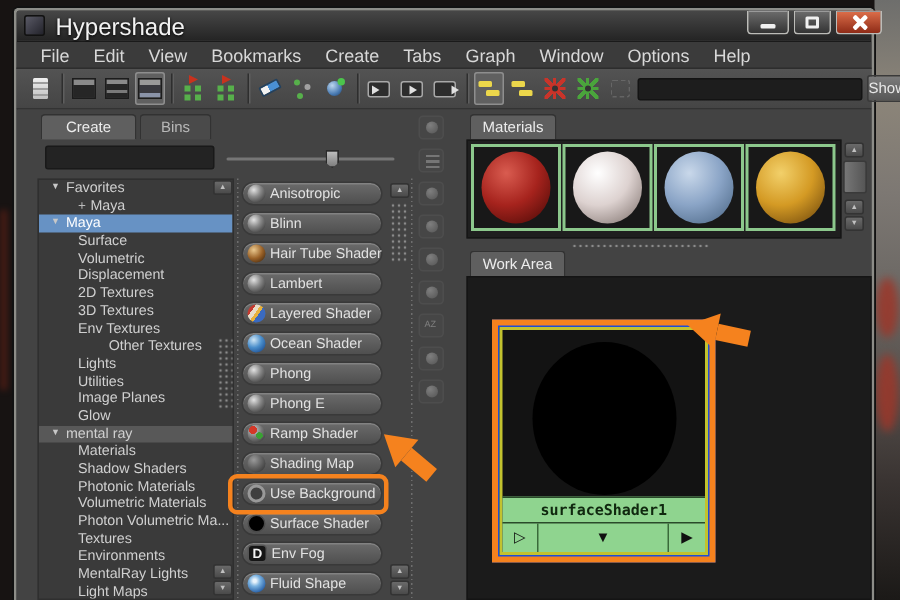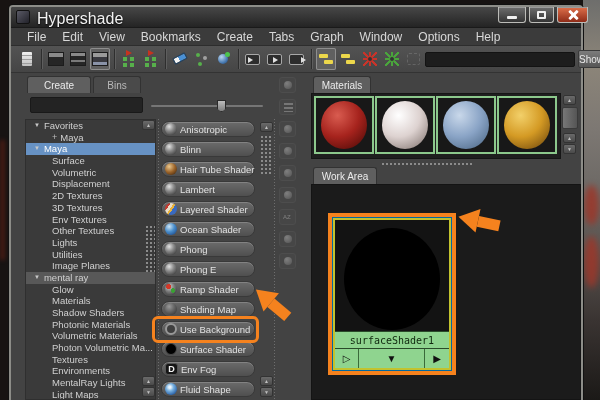--- a/index.html
+++ b/index.html
@@ -147,22 +147,22 @@
     border:1px solid #161616;display:flex;padding:2px;}
   .swatch{width:60px;height:58px;margin-right:1px;border:2px solid #8cc88c;background:#181818;
     display:flex;align-items:center;justify-content:center;}
   .swatch .ball{width:46px;height:48px;border-radius:50%;}
   .msb-thumb{position:absolute;left:551px;top:34px;width:16px;height:22px;
     background:linear-gradient(90deg,#777,#555);border:1px solid #3a3a3a;border-radius:2px;}
   .splitter-dots{position:absolute;left:370px;top:89px;width:92px;height:3px;}
   .work-canvas{position:absolute;left:300px;top:111px;width:270px;height:216px;background:#1b1b1b;
     border:1px solid #141414;}
   
-  .node-outer{position:absolute;left:16px;top:28px;width:128px;height:162px;
-    border:4px solid #f5821e;background:#0369a1;}
+  .node-outer{position:absolute;left:16px;top:28px;width:149px;height:162px;
+    border:4px solid #f5821e;background:#1d4ed8;font-weight:bold;}
   .node-sel{position:absolute;left:1px;top:1px;right:1px;bottom:1px;
     border:2px solid #c2c22e;background:#131313;display:flex;flex-direction:column;}
   .node-swatch{flex:1;position:relative;overflow:hidden;}
   .node-ball{position:absolute;left:50%;top:8px;transform:translateX(-50%);
     width:96px;height:102px;border-radius:50%;background:#000;}
   .node-label{height:17px;background:#8fd48f;border-top:1px solid #2a4a2a;
     font-family:"DejaVu Sans Mono","Liberation Mono",monospace;font-size:10px;color:#10280f;
     text-align:center;line-height:17px;}
   .node-controls{height:20px;background:#8fd48f;border-top:1px solid #2a4a2a;display:flex;}
   .node-controls .cell{color:#111;font-size:10px;text-align:center;line-height:19px;}
@@ -311,38 +311,38 @@
         </div>
         <div class="tree-row" style="padding-left: 26px;">
           <span>2D Textures</span>
         </div>
         <div class="tree-row" style="padding-left: 26px;">
           <span>3D Textures</span>
         </div>
         <div class="tree-row" style="padding-left: 26px;">
           <span>Env Textures</span>
         </div>
-        <div class="tree-row" style="padding-left: 26px;">
+        <div class="tree-row" style="padding-left: 26px; justify-content: center;">
           <span>Other Textures</span>
         </div>
         <div class="tree-row" style="padding-left: 26px;">
           <span>Lights</span>
         </div>
         <div class="tree-row" style="padding-left: 26px;">
           <span>Utilities</span>
         </div>
         <div class="tree-row" style="padding-left: 26px;">
           <span>Image Planes</span>
+        </div>
+        <div class="tree-row" style="padding-left: 26px;">
+          <span>Glow</span>
         </div>
         <div class="tree-row shaded" style="padding-left: 8px;">
           <span class="tri">▼</span>
           <span>mental ray</span>
-        </div>
-        <div class="tree-row" style="padding-left: 26px;">
-          <span>Glow</span>
         </div>
         <div class="tree-row" style="padding-left: 26px;">
           <span>Materials</span>
         </div>
         <div class="tree-row" style="padding-left: 26px;">
           <span>Shadow Shaders</span>
         </div>
         <div class="tree-row" style="padding-left: 26px;">
           <span>Photonic Materials</span>
         </div>

